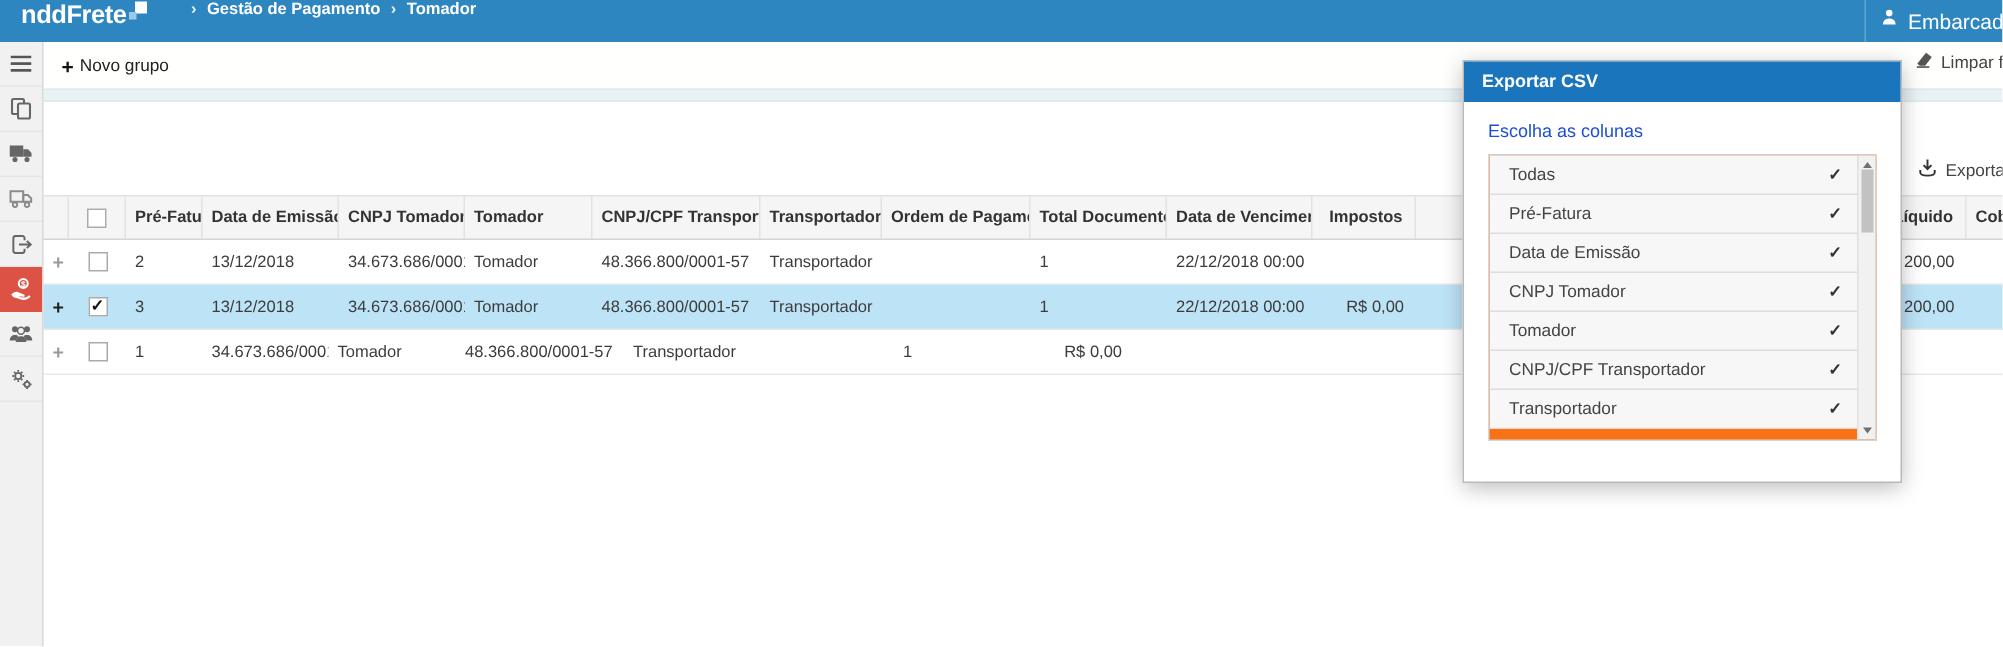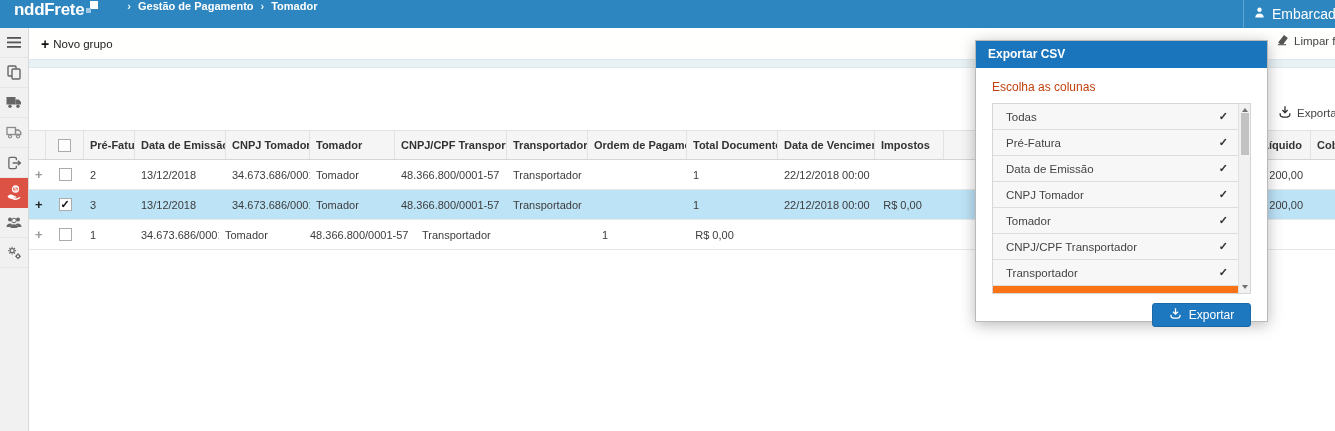--- a/index.html
+++ b/index.html
@@ -50,35 +50,35 @@
                  border-bottom:1px solid #d5d5d5; }
   .hcell { font-size:11px; font-weight:bold; color:#333; line-height:29px; padding:0 6px;
            border-right:1px solid #e2e2e2; white-space:nowrap; overflow:hidden; cursor:pointer; }
   .grid-row { display:flex; height:30px; background:#fff; border-bottom:1px solid #e8e8e8; cursor:pointer; }
   .grid-row.selected { background:#bde3f7; }
   .cell { font-size:11px; color:#3c3c3c; line-height:30px; padding:0 6px;
           white-space:nowrap; overflow:hidden; }
   .c-expand{width:18px; padding:0 0 0 7px;} .c-check{width:38px; display:flex; align-items:center; justify-content:center; padding:0;}
   .c-pref{width:51px;} .c-emis{width:91px;} .c-cnpjt{width:84px;} .c-tom{width:85px;}
   .c-cnpjtr{width:112px;} .c-transp{width:81px;} .c-ordem{width:99px;} .c-total{width:91px;}
-  .c-venc{width:97px;} .c-imp{width:69px; text-align:center; padding-right:20px;}
+  .c-venc{width:97px;} .c-imp{width:69px; text-align:right; padding-right:8px;}
   .c-vliq{width:367px; text-align:right; padding-right:8px;} .c-cobr{width:90px; border-right:none;}
   .expand-icon { color:#9a9a9a; font-size:13px; font-weight:bold; line-height:30px; }
   .grid-row.selected .expand-icon { color:#222; }
   .checkbox { width:13px; height:13px; background:#fff; border:1px solid #ababab; display:flex;
               align-items:center; justify-content:center; font-size:11px; font-weight:bold;
               color:#111; line-height:11px; cursor:pointer; }
 
   
   .modal { position:absolute; left:975px; top:40px; width:293px; height:282px; background:#fff;
            border:1px solid #b9b9b9; box-shadow:0 3px 14px rgba(0,0,0,0.28); z-index:50; }
   .modal-header { height:27px; background:#1b75bc; color:#fff; font-size:12px; font-weight:bold;
                   line-height:27px; padding-left:12px; }
   .modal-body { padding:12px 16px 0 16px; }
-  .modal-subtitle { font-size:12px; color:#c2410c; margin-bottom:9px; }
+  .modal-subtitle { font-size:12px; color:#1d4ed8; margin-bottom:9px; }
   .col-list { position:relative; border:1px solid #d6d6d6; height:191px; overflow:hidden; background:#f97316; }
   .col-item { height:26px; background:#f7f7f7; border-bottom:1px solid #ddd; display:flex;
               align-items:center; padding:0 10px 0 13px; font-size:11.5px; color:#444;
               margin-right:12px; cursor:pointer; }
   .col-item .check { margin-left:auto; font-size:11px; font-weight:bold; color:#333; }
   .vscroll { position:absolute; right:0; top:0; width:12px; height:100%; background:#f1f1f1;
              border-left:1px solid #e0e0e0; }
   .vs-arrow { position:absolute; left:0; width:12px; height:12px; display:flex; align-items:center;
               justify-content:center; cursor:pointer; }
   .vs-up { top:0; } .vs-down { bottom:0; }
@@ -364,24 +364,13 @@
         <div class="vs-arrow vs-up">
             <span class="tri-up"></span>
           </div>
         <div class="vs-thumb"></div>
         <div class="vs-arrow vs-down">
             <span class="tri-down"></span>
           </div>
       </div>
     </div>
   </div>
-  <div class="modal-footer">
-    <div class="export-btn">
-      <span>
-        <svg width="13" height="13" viewBox="0 0 16 16">
-            <path d="M8 1.5v7M5 5.8L8 8.8l3-3" fill="none" stroke="#fff" stroke-width="1.6"></path>
-            <path d="M2.5 9.5v1.5c0 2 1.2 2.8 5.5 2.8s5.5-.8 5.5-2.8V9.5" fill="none" stroke="#fff" stroke-width="1.6"></path>
-          </svg>
-      </span>
-      <span>Exportar</span>
-    </div>
-  </div>
 </div>
 
 </body></html>

